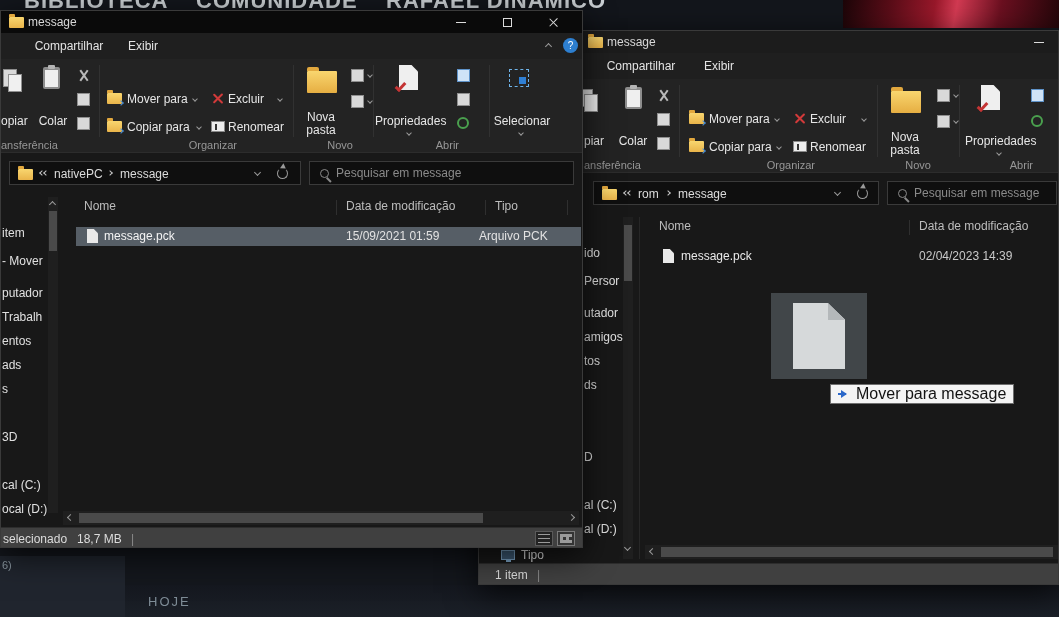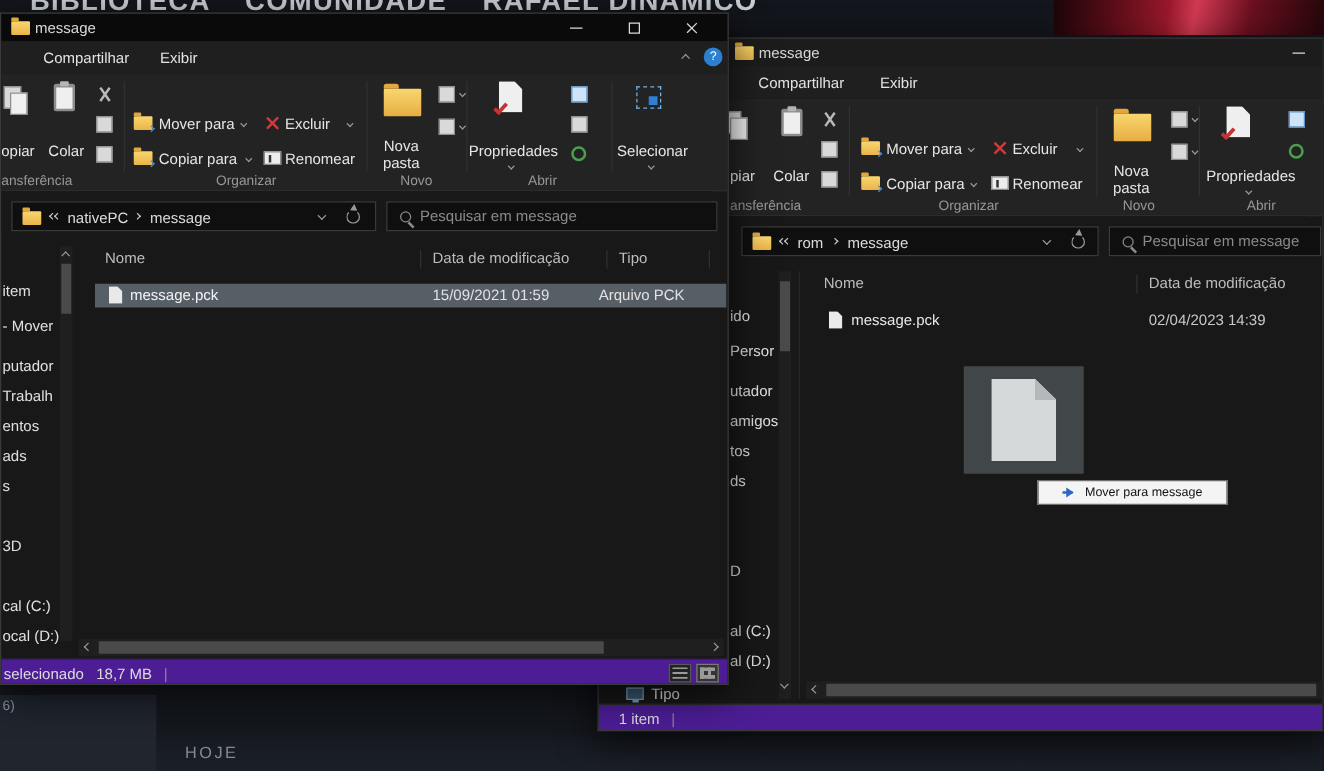--- a/index.html
+++ b/index.html
@@ -23,21 +23,21 @@
   .xg::before{transform:rotate(45deg)}.xg::after{transform:rotate(-45deg)}
   .help{position:absolute;width:15px;height:15px;border-radius:50%;background:#2d7fd0;color:#fff;font-size:10px;line-height:15px;text-align:center}
   
   .c{position:absolute;width:5px;height:5px;border-right:1.5px solid #9a9a9a;border-bottom:1.5px solid #9a9a9a}
   .c.d{transform:rotate(45deg)}.c.u{transform:rotate(-135deg)}.c.l{transform:rotate(135deg)}.c.r{transform:rotate(-45deg)}
   .c.sm{width:4px;height:4px;border-width:1.2px}
   .c.crumb{border-color:#c6c6c6}
   
   .rlbl{position:absolute;font-size:12px;color:#e6e6e6;line-height:13px;text-align:center}
   .rlbl.left{text-align:left}
-  .grp{position:absolute;top:80px;font-size:11px;color:#979797;text-align:center;white-space:nowrap}
+  .grp{position:absolute;top:80px;font-size:11px;color:#979797;text-align:right;white-space:nowrap}
   .vsep{position:absolute;top:6px;height:72px;width:1px;background:#313131}
   
   .mf{position:absolute;width:15px;height:11px;background:linear-gradient(#f9d66f,#e9b44a);border-radius:1px}
   .mf::before{content:"";position:absolute;top:-3px;left:0;width:6px;height:3px;background:#e2a83e;border-radius:1px 1px 0 0}
   .bf{position:absolute;width:30px;height:22px;background:linear-gradient(#f9d66f,#e6ae42);border-radius:1px}
   .bf::before{content:"";position:absolute;top:-4px;left:0;width:12px;height:4px;background:#e2a83e;border-radius:2px 2px 0 0}
   .doc{position:absolute;width:11px;height:14px;background:#e9e9e9;clip-path:polygon(0 0,62% 0,100% 30%,100% 100%,0 100%)}
   .pgs{position:absolute;width:18px;height:22px}
   .pgs::before{content:"";position:absolute;left:0;top:0;width:12px;height:16px;background:#d9d9d9;border:1px solid #8f8f8f}
   .pgs::after{content:"";position:absolute;left:5px;top:5px;width:12px;height:16px;background:#f0f0f0;border:1px solid #8f8f8f}
@@ -68,28 +68,28 @@
   .bigdoc{position:absolute;width:52px;height:66px;background:#d6d9da;clip-path:polygon(0 0,67% 0,100% 25%,100% 100%,0 100%)}
   .fold{position:absolute;width:17px;height:17px;background:#b4b8ba;clip-path:polygon(0 0,0 100%,100% 100%)}
   
   .hdr{position:absolute;font-size:12px;color:#bdbdbd;white-space:nowrap}
   .hsep{position:absolute;width:1px;height:15px;background:#2f2f2f}
   .filerow{position:absolute;height:19px;font-size:12px}
   .frag{position:absolute;left:1px;font-size:12px;color:#e0e0e0;white-space:nowrap}
   .fragr{position:absolute;font-size:12px;color:#e0e0e0;white-space:nowrap}
   .sb-track{position:absolute;background:#1f1f1f}
   .thumb{position:absolute;background:#4a4a4a}
-  .status{position:absolute;left:0;right:0;background:#4c1d95;border-top:1px solid #2d2d2d;font-size:12px;color:#dcdcdc}
+  .status{position:absolute;left:0;right:0;background:#404040;border-top:1px solid #2d2d2d;font-size:12px;color:#dcdcdc}
   .vt{position:absolute;width:18px;height:15px;border:1px solid #5a5a5a;background:#232323}
   .vt .in{position:absolute;inset:2px;background:repeating-linear-gradient(to bottom,#9a9a9a 0 1.5px,transparent 1.5px 4px)}
   .vt.grid{background:#343434;border-color:#7a7a7a}
   .vt.grid .in{background:repeating-linear-gradient(to right,#9a9a9a 0 3px,transparent 3px 6px),repeating-linear-gradient(to bottom,#9a9a9a 0 3px,transparent 3px 6px)}
   
   .dragtile{position:absolute;left:292px;top:262px;width:96px;height:86px;background:rgba(138,152,162,.36)}
-  .tooltip{position:absolute;left:351px;top:353px;height:20px;display:flex;align-items:center;gap:5px;padding:0 19px;background:#f4f4f4;border:1px solid #6e6e6e;font-size:10px;color:#121212;white-space:nowrap;z-index:5}
+  .tooltip{position:absolute;left:351px;top:353px;height:20px;display:flex;align-items:center;gap:5px;padding:0 7px;background:#f4f4f4;border:1px solid #6e6e6e;font-size:16px;color:#121212;white-space:nowrap;z-index:5}
   .ttarrow{position:relative;width:13px;height:9px;flex:0 0 auto}
   .ttarrow::before{content:"";position:absolute;left:0;top:3.5px;width:8px;height:2px;background:#2a67c9}
   .ttarrow::after{content:"";position:absolute;right:0;top:0;border:4.5px solid transparent;border-left:6px solid #2a67c9}
   
   .banner{position:absolute;left:24px;top:-12px;font-size:22px;font-weight:bold;letter-spacing:1px;color:#ccd1d5;white-space:pre}
   .art{position:absolute;left:843px;top:0;width:216px;height:28px;background:linear-gradient(100deg,#1c0508 0%,#5a0d18 22%,#98182a 42%,#d23a52 52%,#6b1020 72%,#230609 100%)}
   .botband{position:absolute;left:0;top:585px;width:1059px;height:32px;background:linear-gradient(#15181f,#1b2028)}
   .botleft{position:absolute;left:0;top:548px;width:478px;height:69px;background:#14171d}
   .panel{position:absolute;left:0;top:556px;width:125px;height:61px;background:#20252e}
   .hoje{position:absolute;left:148px;top:594px;font-size:13px;letter-spacing:2px;color:#7e8c96}

